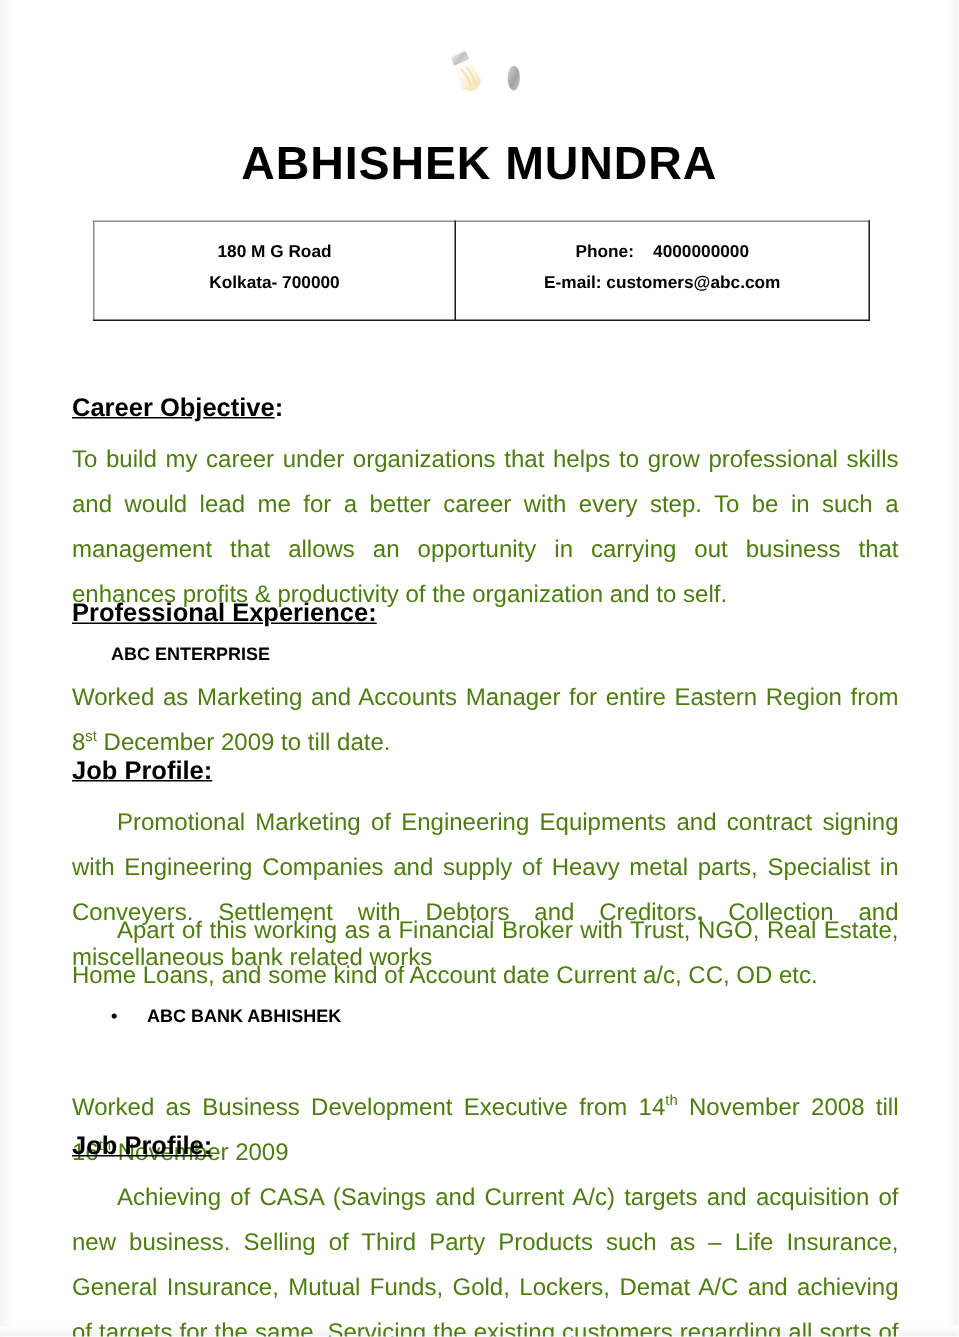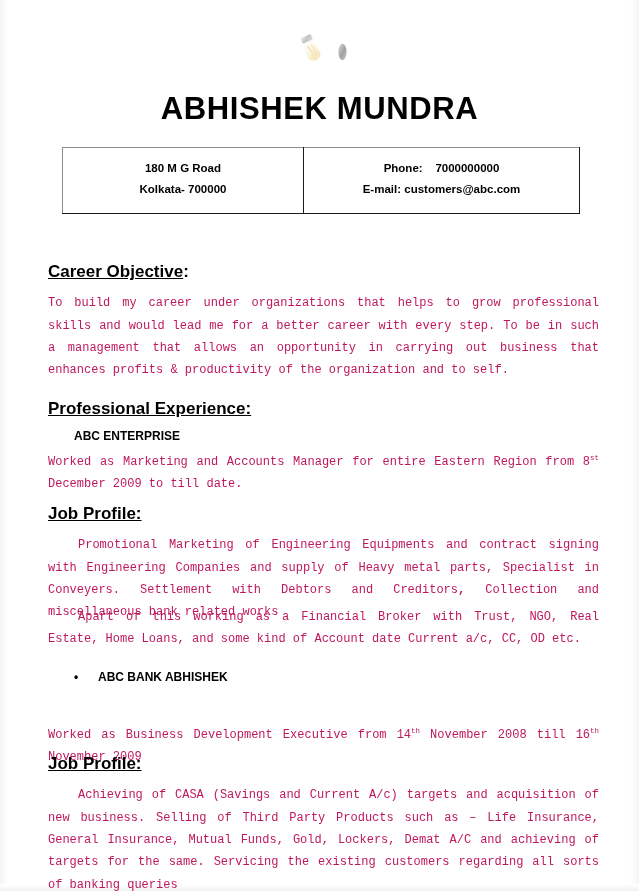--- a/index.html
+++ b/index.html
@@ -108,27 +108,26 @@
   .sec-head {
     font-size: 17px;
     font-weight: bold;
     color: #000000;
     margin: 0 0 9px 0;
     line-height: 1.3;
   }
   .sec-head .u { text-decoration: underline; }
 
   p.body {
-    font-size: 12px;
+    font-size: 16px;
     line-height: 1.87;
     margin: 0;
     text-align: justify;
     text-justify: inter-word;
-    color: #be185d;
-    font-family: Liberation Mono, monospace;
+    color: #4d7c0f;
   }
   p.indent { text-indent: 30px; }
 
   .org {
     font-size: 12px;
     font-weight: bold;
     color: #000000;
     margin: 0;
     line-height: 1.4;
   }
@@ -199,21 +198,21 @@
   </div>
 
   <table class="contact-table">
     <tbody>
       <tr>
         <td class="cell-left">
           <span class="line">180 M G Road</span>
           <span class="line">Kolkata- 700000</span>
         </td>
         <td>
-          <span class="line">Phone:    7000000000</span>
+          <span class="line">Phone:    4000000000</span>
           <span class="line">E-mail: customers@abc.com</span>
         </td>
       </tr>
     </tbody>
   </table>
 
   <div class="section" style="top:261px;">
     <div class="sec-head"><span class="u">Career Objective</span><span>:</span></div>
     <p class="body">To build my career under organizations that helps to grow professional skills and would lead me for a better career with every step. To be in such a management that allows an opportunity in carrying out business that enhances profits &amp; productivity of the organization and to self.</p>
   </div>

